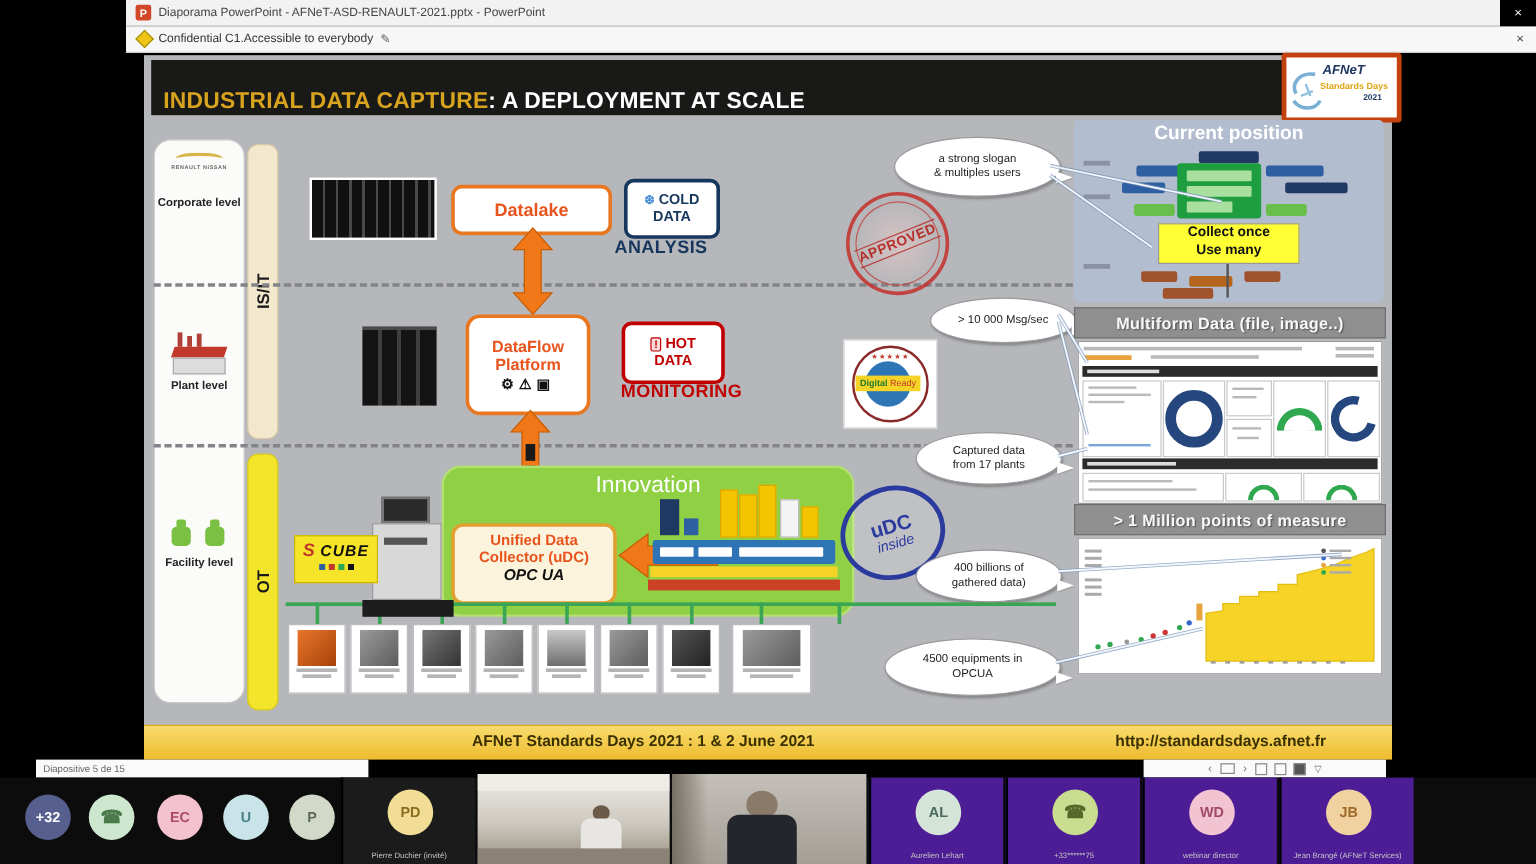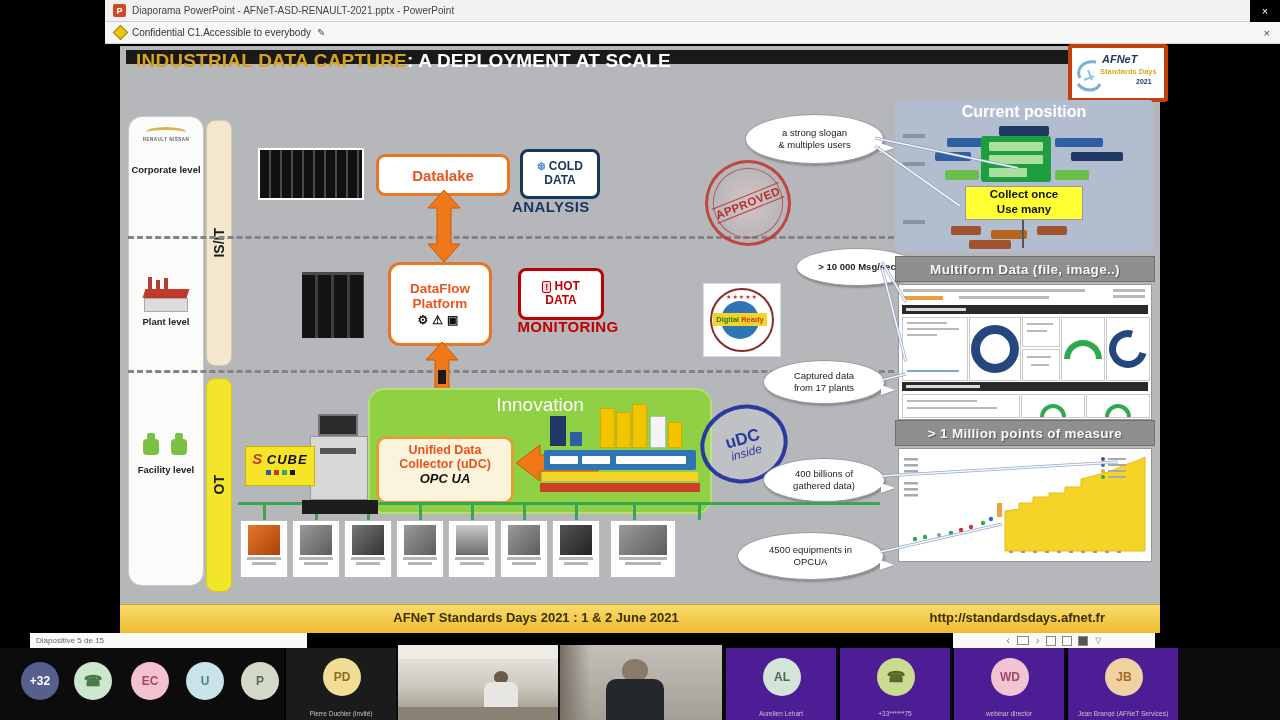--- a/index.html
+++ b/index.html
@@ -11,22 +11,22 @@
   .titlebar{left:105px;top:0;width:1145px;height:22px;background:#f2f2f2;border-bottom:1px solid #cfcfcf;
             font-size:10px;color:#444;gap:6px;padding-left:8px;box-sizing:border-box;}
   .ppticon{width:13px;height:13px;background:#d24726;border-radius:2px;color:#fff;font-size:9px;
            font-weight:bold;display:flex;align-items:center;justify-content:center;}
   .confbar{left:105px;top:22px;width:1175px;height:22px;background:#f7f7f7;border-bottom:1px solid #d8d8d8;
            font-size:10px;color:#333;gap:6px;padding-left:10px;box-sizing:border-box;}
   .shield{width:9px;height:9px;background:#f0c417;border:1px solid #9a8a00;transform:rotate(45deg);}
   .winx{color:#fff;font-size:11px;line-height:1;cursor:default;}
   
   #slide{left:120px;top:46px;width:1040px;height:586px;background:#b6b7bb;}
-  .slidetitle{left:6px;top:4px;width:944px;height:14px;background:#191917;color:#fff;font-size:19px;
-              font-weight:bold;display:flex;align-items:flex-start;padding-left:10px;box-sizing:border-box;letter-spacing:.2px;}
+  .slidetitle{left:6px;top:4px;width:944px;height:46px;background:#191917;color:#fff;font-size:19px;
+              font-weight:bold;display:flex;align-items:flex-end;padding-left:10px;box-sizing:border-box;letter-spacing:.2px;}
   .gold{color:#d8a31e;}
   .leftpanel{left:8px;top:70px;width:74px;height:468px;background:#fbfbfa;border:1px solid #c9c9c9;border-radius:14px;}
   .lvl{position:absolute;width:100%;text-align:center;font-size:9.5px;font-weight:bold;color:#222;line-height:1.15;}
   .vbar{border-radius:9px;display:flex;align-items:center;justify-content:center;}
   .vtext{writing-mode:vertical-rl;transform:rotate(180deg);font-weight:bold;font-size:14px;color:#1a1a1a;}
   .dash{border-top:3px dashed #83838a;height:0;}
   .rack{background:#fff;padding:2px;box-sizing:border-box;}
   .rackin{width:100%;height:100%;background:repeating-linear-gradient(90deg,#101010 0 9px,#4a4a4a 9px 11px);}
   .obox{background:#ffffff;border:3px solid #e87722;border-radius:9px;display:flex;flex-direction:column;
         align-items:center;justify-content:center;color:#e8541d;font-weight:bold;}
@@ -305,32 +305,32 @@
       <div>&amp; multiples users</div>
       <div class="tail"></div>
     </div>
 
     <div class="abs stamp" style="left:585px;top:114px;width:80px;height:80px;">
       <div class="stampin">
           <span class="stamptxt">APPROVED</span>
         </div>
     </div>
 
-    <div class="abs bubble" style="left:676px;top:202px;width:120px;height:36px;font-weight:bold;">
+    <div class="abs bubble" style="left:655px;top:202px;width:120px;height:36px;">
       <div>&gt; 10 000 Msg/sec</div>
       <div class="tail"></div>
     </div>
 
     <div class="abs" style="left:583px;top:237px;width:76px;height:72px;background:#fff;border:1px solid #ddd;display:flex;align-items:center;justify-content:center;">
       <div style="width:60px;height:60px;border:2px solid #8a2a2a;border-radius:50%;background:#fff;position:relative;">
         <div class="abs" style="top:3px;width:100%;text-align:center;color:#c0392b;font-size:6px;letter-spacing:1px;">★★★★★</div>
         <div class="abs" style="left:9px;top:11px;width:38px;height:38px;background:#2e75b6;border-radius:50%;"></div>
         <div class="abs" style="left:1px;top:23px;width:54px;height:13px;background:#f5d327;display:flex;align-items:center;justify-content:center;gap:2px;">
           <span style="color:#1e7a2e;font-size:7.5px;font-weight:bold;">Digital</span>
-          <span style="color:#c0392b;font-size:7.5px;font-weight:bold;">Ready</span>
+          <span style="color:#c0392b;font-size:7.5px;font-weight:normal;">Ready</span>
         </div>
       </div>
     </div>
 
     <div class="abs bubble" style="left:643px;top:314px;width:120px;height:42px;">
       <div>Captured data</div>
       <div>from 17 plants</div>
       <div class="tail"></div>
     </div>
 

